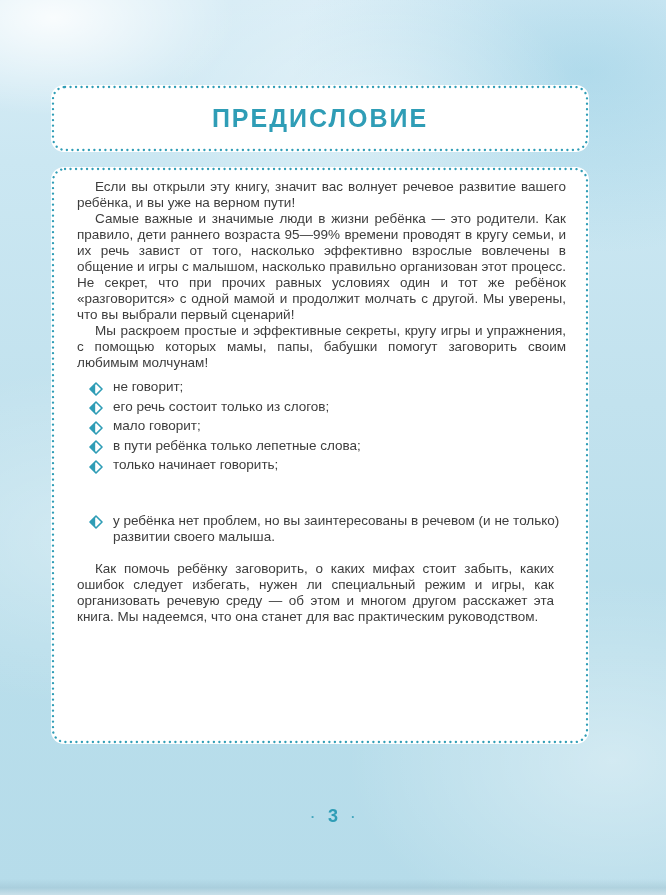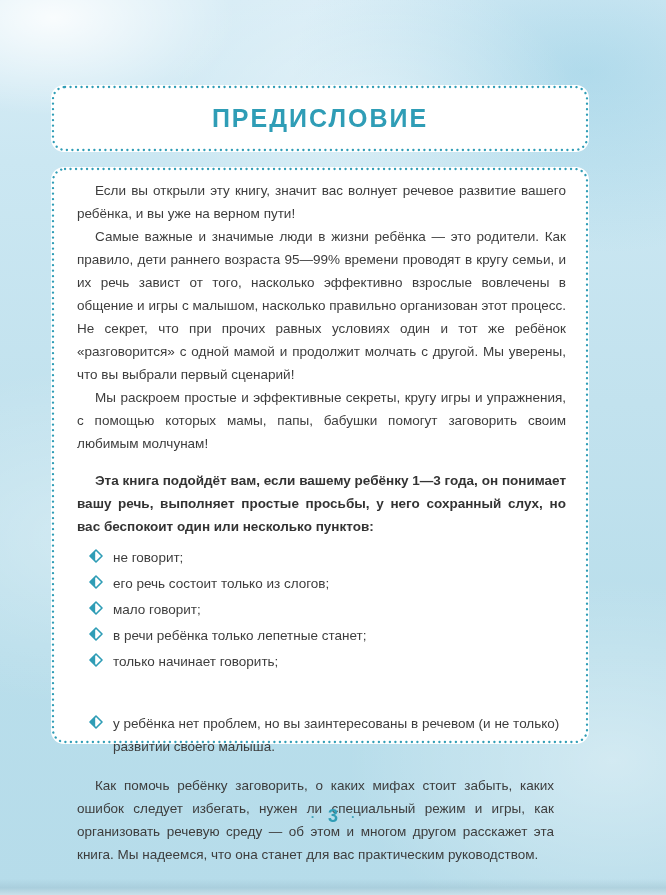--- a/index.html
+++ b/index.html
@@ -26,21 +26,21 @@
   .title-box{left:51px;top:85px;width:538px;height:67px;}
   .chapter-title{
     position:absolute;left:0;right:0;top:0;bottom:0;
     display:flex;align-items:center;justify-content:center;
     color:#2f9db6;font-size:25px;font-weight:bold;letter-spacing:2px;
   }
 
   .content-box{left:51px;top:167px;width:538px;height:577px;}
   .content-inner{
     position:absolute;left:26px;right:23px;top:12px;
-    color:#3d3d3d;font-size:13.5px;line-height:23px;text-align:justify;
+    color:#3d3d3d;font-size:13.5px;line-height:16px;text-align:justify;
   }
   .para{margin:0;text-indent:18px;}
   .para-highlight{margin:14px 0 0 0;text-indent:18px;font-weight:bold;color:#333333;}
   .bullet-list{list-style:none;margin:8px 0 0 0;padding:0;}
   .bullet-item{display:flex;align-items:flex-start;margin:0 0 3px 12px;}
   .bullet-item:last-child{margin-bottom:0;margin-top:39px;}
   .bullet-icon{flex:0 0 14px;width:14px;height:14px;margin:2.5px 10px 0 0;}
   .bullet-text{flex:1;text-align:left;}
   .para-closing{margin:16px 12px 0 0;text-indent:18px;}
 
@@ -67,21 +67,20 @@
   <div class="box content-box">
     <svg class="border-svg" width="538" height="577">
       <rect x="2" y="2" width="534" height="573" rx="12" ry="12" fill="none" stroke="#2f9db6" stroke-width="2.3" stroke-dasharray="0.1 5.4" stroke-linecap="round"></rect>
     </svg>
 
     <div class="content-inner">
       <p class="para">Если вы открыли эту книгу, значит вас волнует речевое развитие вашего ребёнка, и вы уже на верном пути!</p>
       <p class="para">Самые важные и значимые люди в жизни ребёнка — это родители. Как правило, дети раннего возраста 95—99% времени проводят в кругу семьи, и их речь завист от того, насколько эффективно взрослые вовлечены в общение и игры с малышом, насколько правильно организован этот процесс. Не секрет, что при прочих равных условиях один и тот же ребёнок «разговорится» с одной мамой и продолжит молчать с другой. Мы уверены, что вы выбрали первый сценарий!</p>
       <p class="para">Мы раскроем простые и эффективные секреты, кругу игры и упражнения, с помощью которых мамы, папы, бабушки помогут заговорить своим любимым молчунам!</p>
 
-      <p class="para-highlight">Эта книга подойдёт вам, если вашему ребёнку 1—3 года, он понимает вашу речь, выполняет простые просьбы, у него сохранный слух, но вас беспокоит один или несколько пунктов:</p>
 
       <ul class="bullet-list">
         <li class="bullet-item">
           <svg class="bullet-icon" viewBox="0 0 14 14">
             <path d="M7 1 L13 7 L7 13 L1 7 Z" fill="#ffffff" stroke="#2f9db6" stroke-width="1.6" stroke-linejoin="round"></path>
             <path d="M6.2 1.6 L0.9 7 L6.2 12.4 Z" fill="#2f9db6"></path>
           </svg>
           <span class="bullet-text">не говорит;</span>
         </li>
         <li class="bullet-item">
@@ -96,21 +95,21 @@
             <path d="M7 1 L13 7 L7 13 L1 7 Z" fill="#ffffff" stroke="#2f9db6" stroke-width="1.6" stroke-linejoin="round"></path>
             <path d="M6.2 1.6 L0.9 7 L6.2 12.4 Z" fill="#2f9db6"></path>
           </svg>
           <span class="bullet-text">мало говорит;</span>
         </li>
         <li class="bullet-item">
           <svg class="bullet-icon" viewBox="0 0 14 14">
             <path d="M7 1 L13 7 L7 13 L1 7 Z" fill="#ffffff" stroke="#2f9db6" stroke-width="1.6" stroke-linejoin="round"></path>
             <path d="M6.2 1.6 L0.9 7 L6.2 12.4 Z" fill="#2f9db6"></path>
           </svg>
-          <span class="bullet-text">в речи ребёнка только лепетные станет;</span>
+          <span class="bullet-text">в пути ребёнка только лепетные слова;</span>
         </li>
         <li class="bullet-item">
           <svg class="bullet-icon" viewBox="0 0 14 14">
             <path d="M7 1 L13 7 L7 13 L1 7 Z" fill="#ffffff" stroke="#2f9db6" stroke-width="1.6" stroke-linejoin="round"></path>
             <path d="M6.2 1.6 L0.9 7 L6.2 12.4 Z" fill="#2f9db6"></path>
           </svg>
           <span class="bullet-text">только начинает говорить;</span>
         </li>
         <li class="bullet-item">
           <svg class="bullet-icon" viewBox="0 0 14 14">

